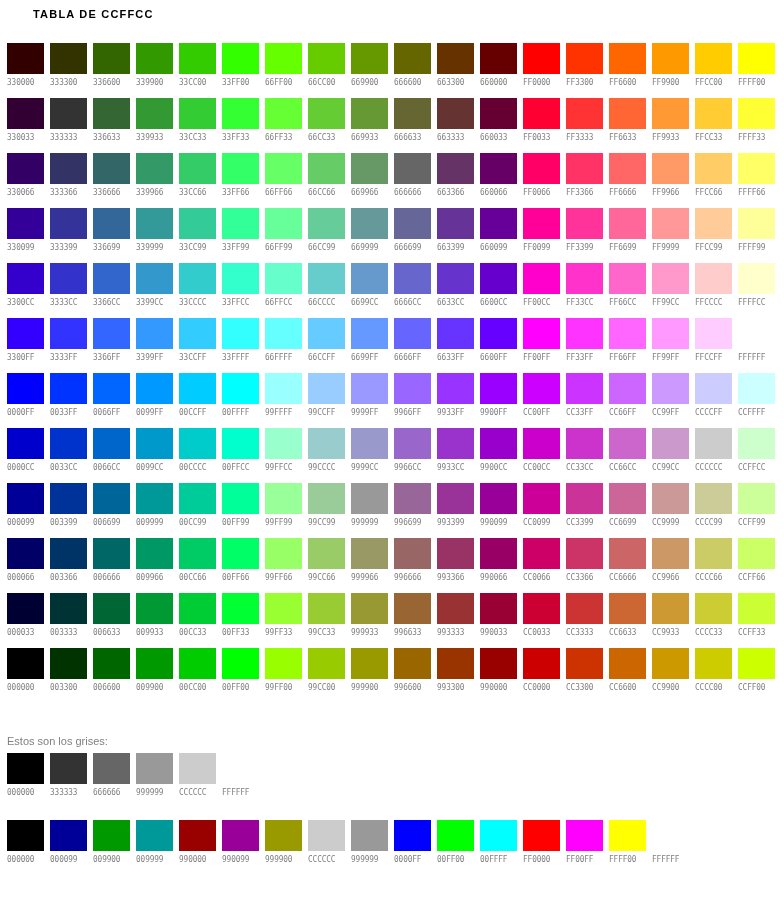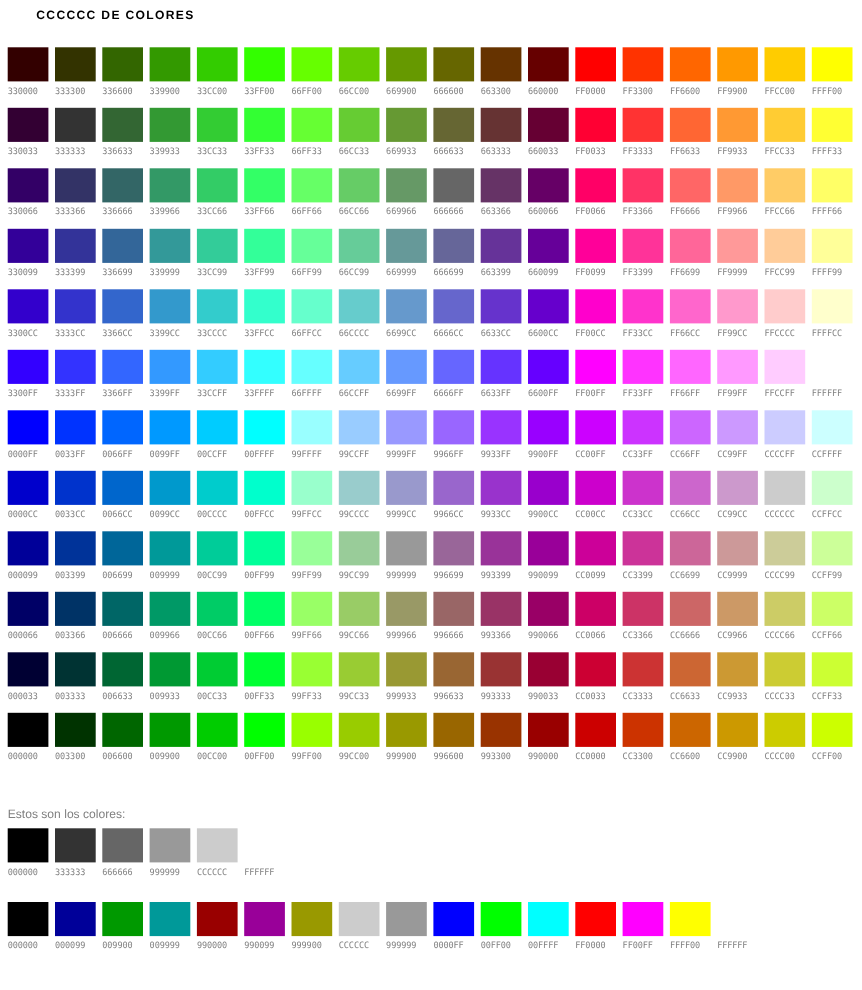--- a/index.html
+++ b/index.html
@@ -97,21 +97,21 @@
     color: #808080;
     letter-spacing: -0.1px;
     white-space: nowrap;
     transform: scaleX(0.97);
     transform-origin: left center;
   }
 </style>
 </head>
 <body>
 
-<div id="page-title">CCCCCC DE COLORES</div>
+<div id="page-title">TABLA DE CCFFCC</div>
 
 <div id="main-table">
     <div class="color-row">
       <div class="color-cell">
         <div class="swatch" style="background-color: rgb(51, 0, 0);"></div>
         <div class="swatch-label">330000</div>
       </div>
       <div class="color-cell">
         <div class="swatch" style="background-color: rgb(51, 51, 0);"></div>
         <div class="swatch-label">333300</div>
@@ -991,21 +991,21 @@
         <div class="swatch-label">CCCC00</div>
       </div>
       <div class="color-cell">
         <div class="swatch" style="background-color: rgb(204, 255, 0);"></div>
         <div class="swatch-label">CCFF00</div>
       </div>
     </div>
   </div>
 
 <div class="section" id="grays-section">
-  <div class="section-heading">Estos son los colores:</div>
+  <div class="section-heading">Estos son los grises:</div>
   <div class="section-swatches">
       <div class="swatch" style="margin-right: 6px; background-color: rgb(0, 0, 0);"></div>
       <div class="swatch" style="margin-right: 6px; background-color: rgb(51, 51, 51);"></div>
       <div class="swatch" style="margin-right: 6px; background-color: rgb(102, 102, 102);"></div>
       <div class="swatch" style="margin-right: 6px; background-color: rgb(153, 153, 153);"></div>
       <div class="swatch" style="margin-right: 6px; background-color: rgb(204, 204, 204);"></div>
       <div class="swatch" style="margin-right: 6px; background-color: rgb(255, 255, 255);"></div>
     </div>
   <div class="section-labels">
       <div class="section-label">000000</div>

